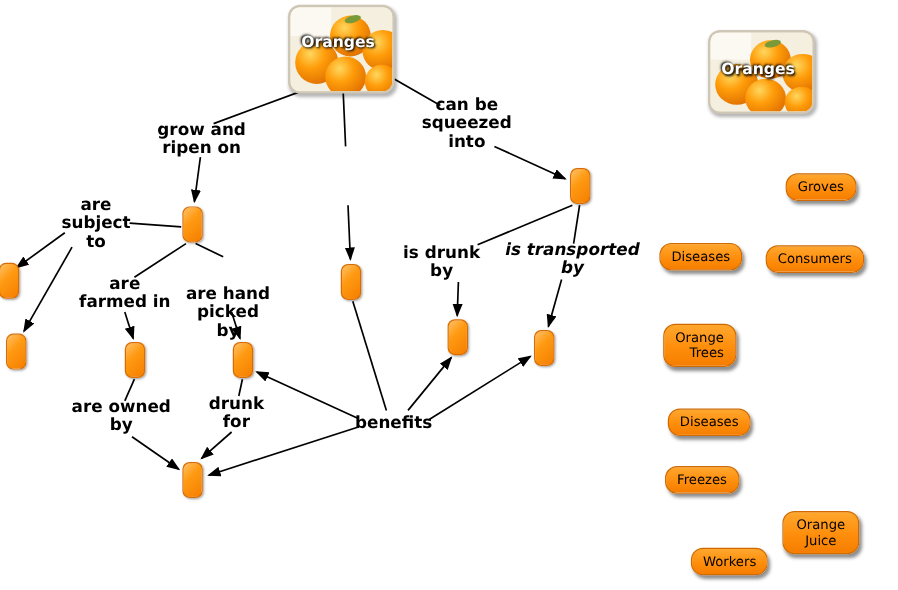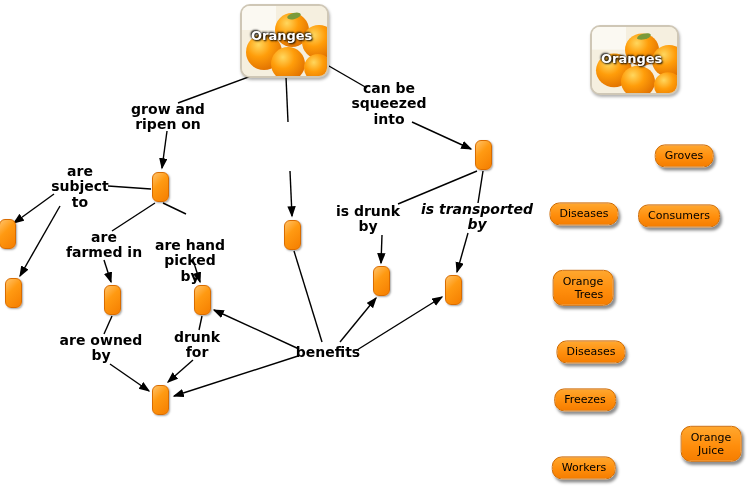--- a/index.html
+++ b/index.html
@@ -156,16 +156,16 @@
     <span class="img-label" style="top:24px;">Oranges</span>
   </div>
 
   <div class="plabel" style="left:684px; top:156px;">Groves</div>
   <div class="plabel" style="left:584px; top:214px;text-align:center;">Diseases</div>
   <div class="plabel" style="left:679px; top:216px;">Consumers</div>
   <div class="plabel" style="left:583px; top:288px;text-align:right;">Orange
 Trees</div>
   <div class="plabel" style="left:591px; top:352px;">Diseases</div>
   <div class="plabel" style="left:585px; top:400px;">Freezes</div>
-  <div class="plabel" style="left:684px; top:444px;margin-left:27px;">Orange Juice</div>
-  <div class="plabel" style="left:584px; top:468px;">Workers</div>
+  <div class="plabel" style="left:684px; top:444px;">Orange Juice</div>
+  <div class="plabel" style="left:608px; top:468px;">Workers</div>
 
 </div>
 
 </body></html>

